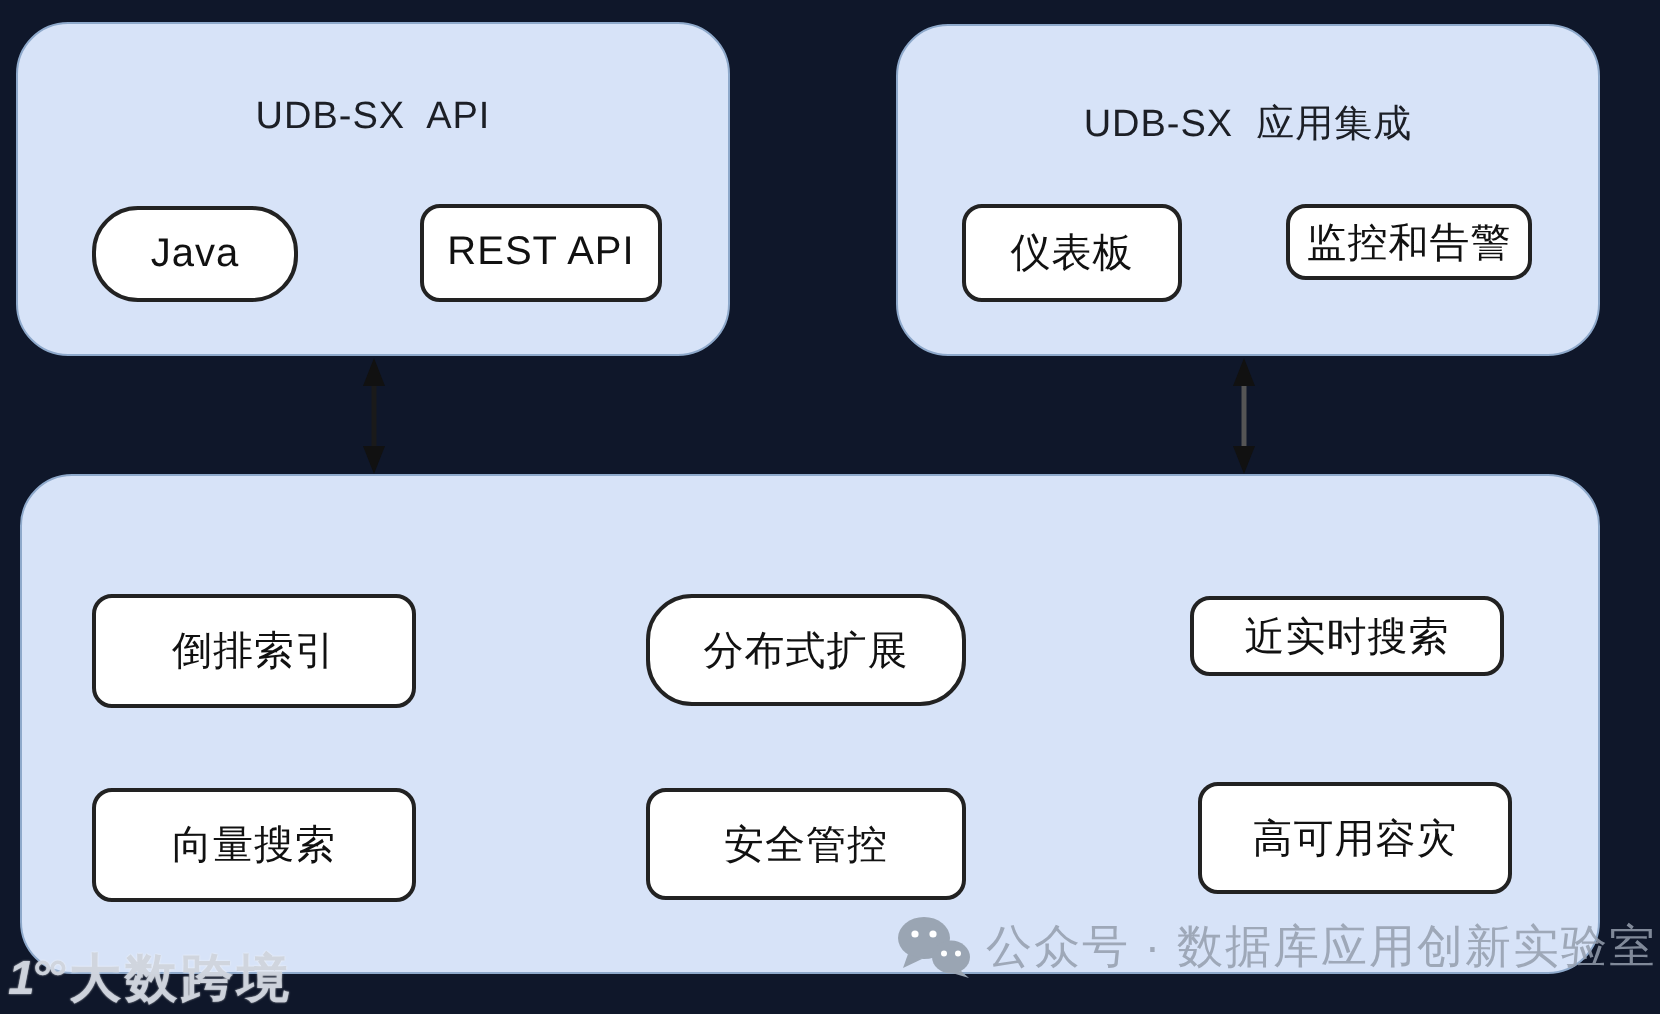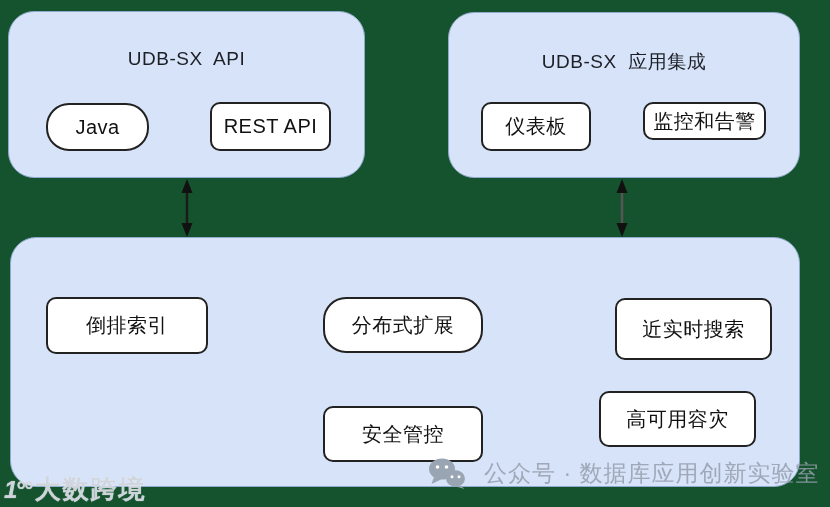--- a/index.html
+++ b/index.html
@@ -1,19 +1,19 @@
 <!DOCTYPE html>
 <html><head>
 <meta charset="utf-8">
 <style>
   * { margin: 0; padding: 0; box-sizing: border-box; }
   html, body { width: 830px; height: 507px; background: #ffffff; overflow: hidden; }
   body { font-family: "Liberation Sans", "DejaVu Sans", sans-serif; color: #1a1a1a; }
 
-  .stage { position: relative; width: 830px; height: 507px; background: #14532d; text-decoration: underline; }
+  .stage { position: relative; width: 830px; height: 507px; background: #0f172a; text-decoration: underline; }
 
   .container-box {
     position: absolute;
     background: #d7e3f8;
     border: 1px solid #8ea9cb;
     border-radius: 26px;
   }
   .box-title {
     position: absolute;
     left: 0; right: 0;
@@ -36,25 +36,25 @@
     letter-spacing: 0.5px;
   }
   .arrow-layer {
     position: absolute;
     left: 0; top: 0;
     width: 830px; height: 507px;
     pointer-events: none;
   }
   .watermark-wechat {
     position: absolute;
-    left: 428px;
+    left: 448px;
     top: 457px;
     display: flex;
     align-items: center;
-    gap: 18px;
+    gap: 7px;
     z-index: 5;
   }
   .watermark-wechat .wm-text {
     font-size: 23px;
     color: rgba(148, 158, 173, 0.85);
     letter-spacing: 1px;
     white-space: nowrap;
   }
   .watermark-corner {
     position: absolute;
@@ -94,23 +94,24 @@
   <div class="container-box" style="left:448px; top:12px; width:352px; height:166px;">
     <div class="box-title" style="top:36px;">UDB-SX  应用集成</div>
     <div class="card" style="left:32px; top:89px; width:110px; height:49px;">仪表板</div>
     <div class="card" style="left:194px; top:89px; width:123px; height:38px;">监控和告警</div>
   </div>
 
   <div class="container-box" style="left:10px; top:237px; width:790px; height:250px;">
 
     <div class="card" style="left:35px; top:59px; width:162px; height:57px;">倒排索引</div>
     <div class="card" style="left:312px; top:59px; width:160px; height:56px;border-radius:23px;">分布式扩展</div>
-    <div class="card" style="left:604px; top:60px; width:157px; height:62px;">近实时搜索</div>
+    <div class="card" style="left:584px; top:60px; width:157px; height:40px;">近实时搜索</div>
 
-    <div class="card" style="left:312px; top:156px; width:160px; height:56px;margin-top:12px;">安全管控</div>
+    <div class="card" style="left:35px; top:156px; width:162px; height:57px;">向量搜索</div>
+    <div class="card" style="left:312px; top:156px; width:160px; height:56px;">安全管控</div>
     <div class="card" style="left:588px; top:153px; width:157px; height:56px;">高可用容灾</div>
   </div>
 
   <svg class="arrow-layer" viewBox="0 0 830 507">
 
     <g>
       <line x1="187" y1="191" x2="187" y2="226" stroke="#1a1a1a" stroke-width="2.5"></line>
       <polygon points="187,179 181.5,193 192.5,193" fill="#111111"></polygon>
       <polygon points="187,237 181.5,223 192.5,223" fill="#111111"></polygon>
     </g>

